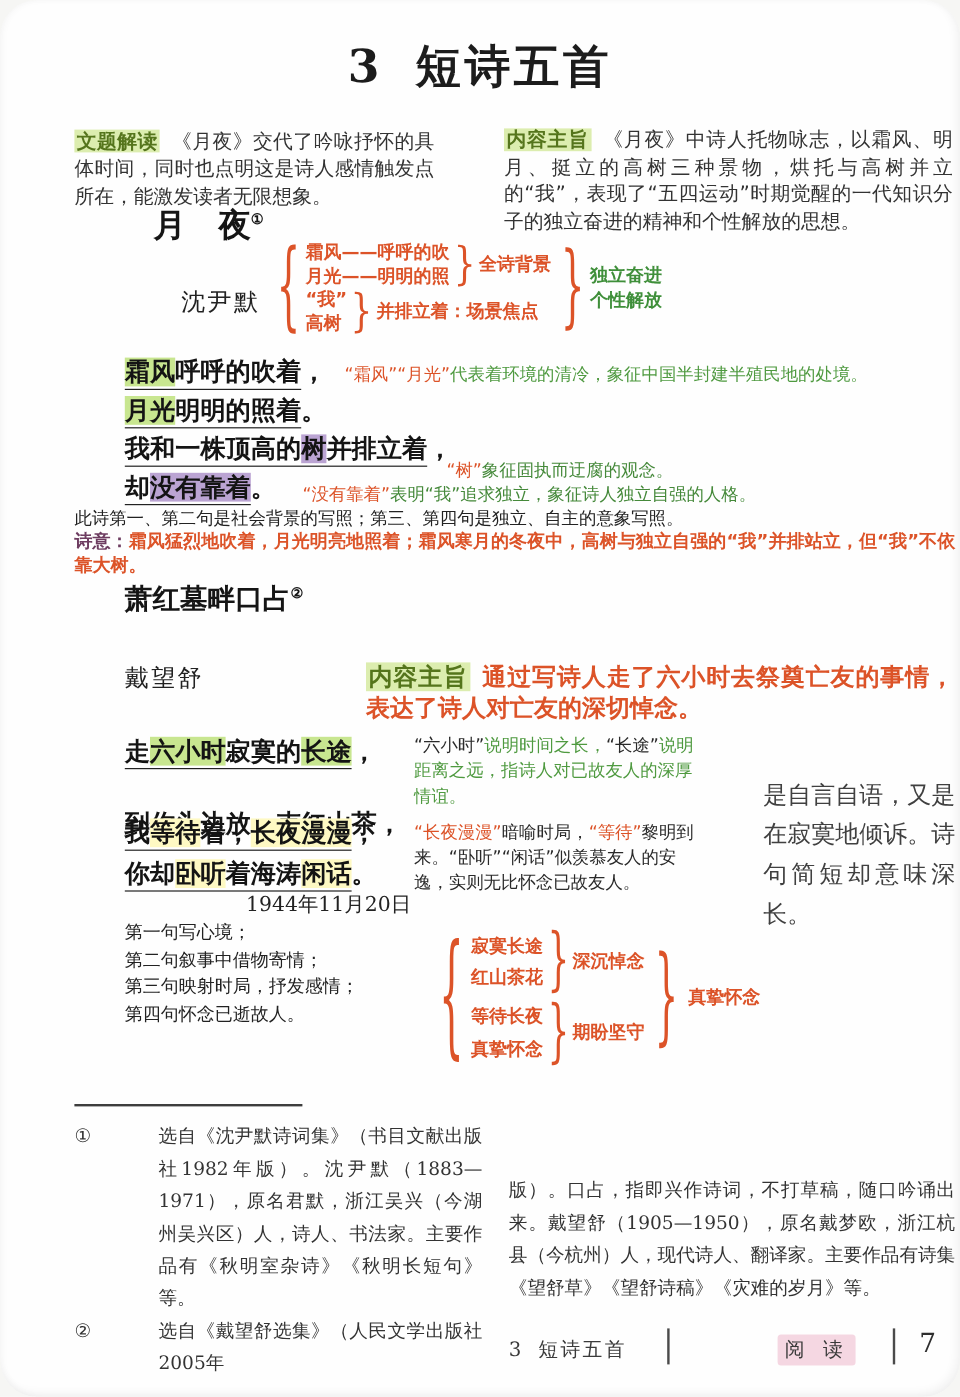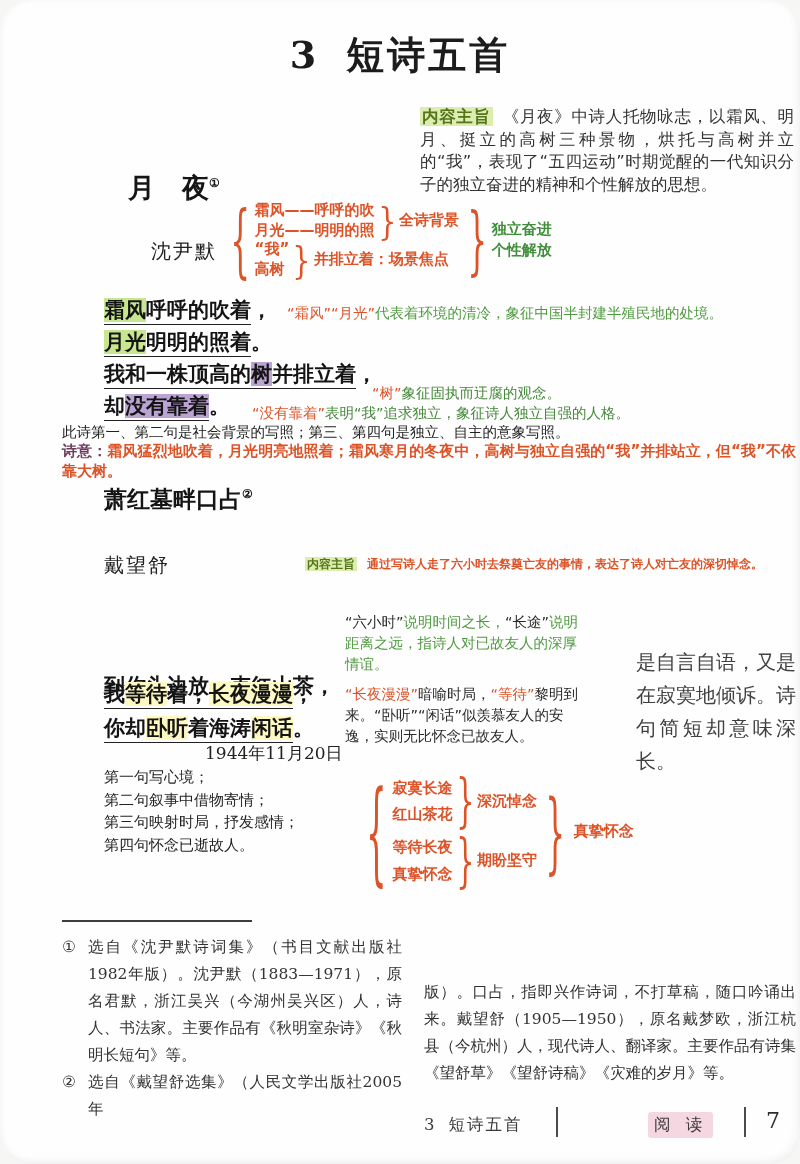--- a/index.html
+++ b/index.html
@@ -51,21 +51,21 @@
   .pline { position:absolute; left:104px; font-size:21px; font-weight:bold; color:#141414; white-space:nowrap; }
   .ul { border-bottom:1.5px solid #222; padding-bottom:2px; }
   .note { position:absolute; font-size:14.5px; line-height:21px; }
   .analysis { left:62px; top:423px; font-size:14.5px; color:#222; white-space:nowrap; }
   .meaning { left:62px; top:442px; width:734px; font-size:15px; line-height:19.5px; font-weight:bold; text-align:justify; }
 
   
   .p2-title  { left:104px; top:484px; font-size:23px; font-weight:bold; color:#151515; font-family:"DejaVu Serif", serif; }
   .p2-author { left:104px; top:552px; font-size:20px; color:#222; letter-spacing:2px; }
   .p2-wenti  { left:305px; top:486px; width:490px; font-size:16px; line-height:25.5px; text-align:justify; }
-  .p2-zhuzhi { left:305px; top:552px; width:490px; font-size:12px; line-height:25.5px; text-align:justify; }
+  .p2-zhuzhi { left:305px; top:552px; width:490px; font-size:20px; line-height:25.5px; text-align:justify; }
   .p2-zhuzhi .orange-txt { font-weight:bold; }
 
   .p2note { width:236px; left:345px; }
   .side-comment { left:636px; top:646px; width:160px; font-size:20px; line-height:33px; color:#404040; text-align:justify; }
   .p2-date { left:205px; top:742px; font-size:17px; color:#222; font-family:"DejaVu Serif", serif; }
   .structure-list { left:104px; top:766px; font-size:15px; line-height:22.5px; color:#222; }
 
   .d2 { left:368px; top:772px; font-size:15px; }
   .d2 .rowwrap { display:flex; flex-direction:column; }
   .d2 .grow { display:flex; align-items:center; }
@@ -77,21 +77,21 @@
   .br-d2s { font-size:26px; transform:scale(1.1,2.2); margin-left:4px; }
   .br-d2big { font-size:26px; transform:scale(1.2,3.4); margin:0 6px 0 10px; }
 
   
   .fn-rule { left:62px; top:920px; width:190px; height:2px; background:#3d3d3d; }
   .fn { font-family:"DejaVu Serif", serif; font-size:15.5px; line-height:27px; color:#333; text-align:justify; }
   .fn-left  { left:62px;  top:934px; width:340px; }
   .fn-right { left:424px; top:934px; width:372px;margin-top:45px; }
   .fn-entry { display:flex; }
   .fn-marker { width:26px; flex:none; }
-  .fn-text { flex:1; }
+  .fn-text { flex:1;margin-left:44px; }
 
   
   .footer { left:0; top:1106px; width:800px; height:40px; font-family:"DejaVu Serif", serif; color:#3a3a3a; }
   .f-ch  { position:absolute; left:424px; top:8px; font-size:16.5px; }
   .f-ch .f-cht { margin-left:14px; letter-spacing:2px; }
   .fbar { position:absolute; width:1.5px; height:30px; background:#4a4a4a; top:1px; }
   .fbar1 { left:556px; }
   .fbar2 { left:744px; }
   .f-sec { position:absolute; left:648px; top:6px; font-size:16.5px; letter-spacing:5px;
            background:#f5d7e2; padding:2px 6px; border-radius:3px; }
@@ -99,20 +99,23 @@
 </style>
 </head>
 <body>
 
 <div class="page">
 
   <div class="chapter-title">
     <span class="num">3</span><span class="cht">短诗五首</span>
   </div>
 
+  <div class="abs intro-left kai">
+    <span class="label-green">文题解读</span><span>《月夜》交代了吟咏抒怀的具体时间，同时也点明这是诗人感情触发点所在，能激发读者无限想象。</span>
+  </div>
   <div class="abs intro-right kai">
     <span class="label-green">内容主旨</span><span>《月夜》中诗人托物咏志，以霜风、明月、挺立的高树三种景物，烘托与高树并立的“我”，表现了“五四运动”时期觉醒的一代知识分子的独立奋进的精神和个性解放的思想。</span>
   </div>
 
   <div class="abs p1-title">
     <span>月　夜</span><sup>①</sup>
   </div>
   <div class="abs p1-author">沈尹默</div>
 
   <div class="abs diagram d1">
@@ -171,20 +174,23 @@
   </div>
 
   <div class="abs p2-title">
     <span>萧红墓畔口占</span><sup>②</sup>
   </div>
   <div class="abs p2-author">戴望舒</div>
   <div class="abs p2-zhuzhi kai">
     <span class="label-green">内容主旨</span><span class="orange-txt">通过写诗人走了六小时去祭奠亡友的事情，表达了诗人对亡友的深切悼念。</span>
   </div>
 
+  <div class="pline" style="top:612px">
+    <span class="ul"><span>走</span><span class="hl-g">六小时</span><span>寂寞的</span><span class="hl-g">长途</span></span><span>，</span>
+  </div>
   <div class="pline" style="top:672px">
     <span>到你头边放一束红山茶，</span>
   </div>
   <div class="pline" style="top:680px">
     <span class="ul"><span>我</span><span class="hl-k">等待</span><span>着，</span><span class="hl-k">长夜漫漫</span></span><span>，</span>
   </div>
   <div class="pline" style="top:714px">
     <span class="ul"><span>你却</span><span class="hl-k">卧听</span><span>着海涛</span><span class="hl-k">闲话</span></span><span>。</span>
   </div>
 

